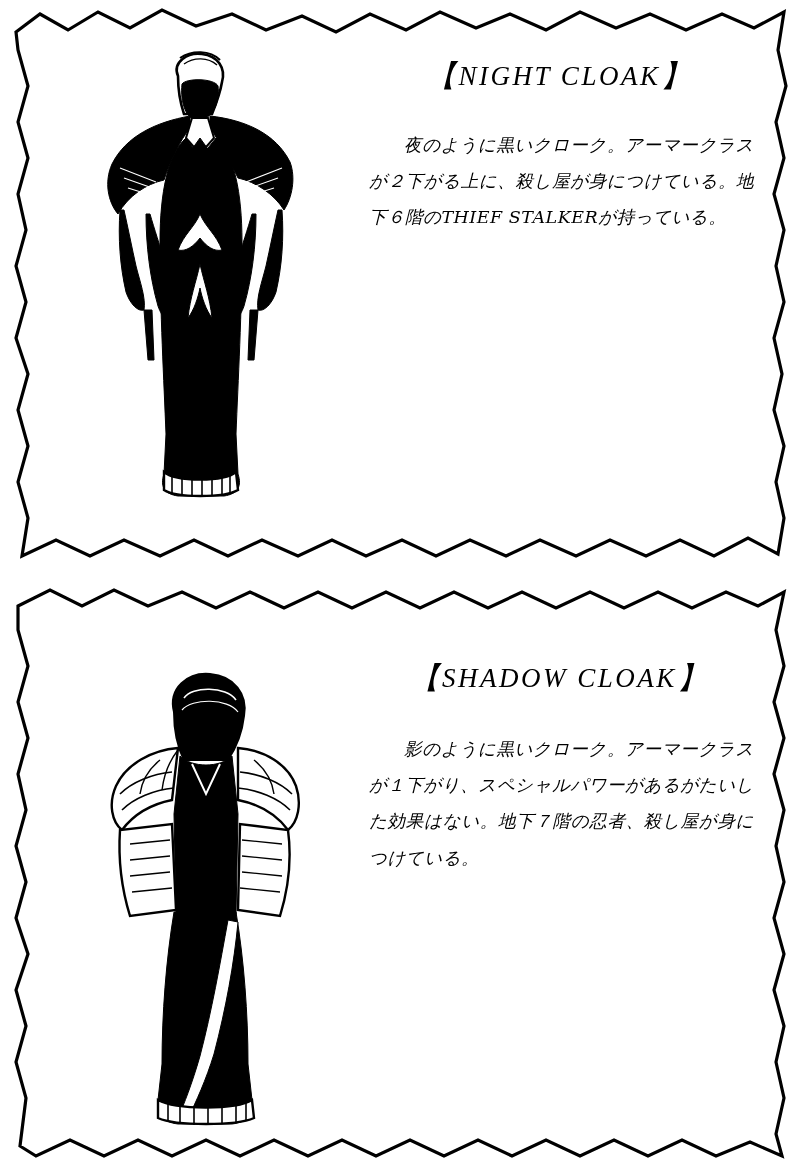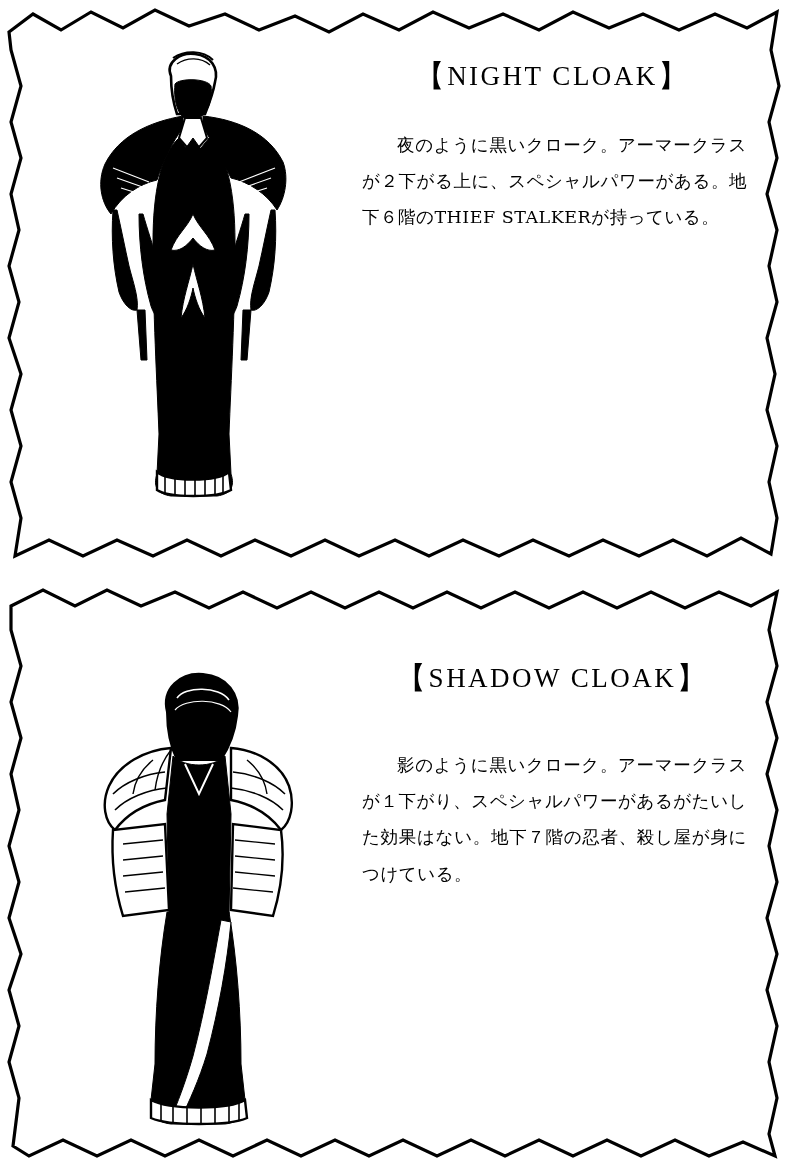--- a/index.html
+++ b/index.html
@@ -17,23 +17,24 @@
   }
 
   .page {
     position: absolute;
     inset: 0;
   }
 
   
   .panel {
     position: absolute;
-    left: 3px;
+    left: 10px;
     width: 780px;
     box-sizing: border-box;
+    font-style: italic;
   }
   #panel-night  { top: 6px;   height: 556px; }
   #panel-shadow { top: 584px; height: 578px; }
 
   .panel-frame {
     position: absolute;
     inset: 0;
     pointer-events: none;
   }
   .panel-frame svg {
@@ -94,21 +95,21 @@
     margin: 0;
     font-family: "DejaVu Serif", "Liberation Serif", serif;
     font-size: 17.5px;
     line-height: 2.07;
     letter-spacing: 0.5px;
     text-align: justify;
     text-indent: 2em;
     white-space: pre-wrap;
   }
   #desc-night  { margin-top: 30px; padding-left: 4px; }
-  #desc-shadow { margin-top: 48px; padding-left: 4px; }
+  #desc-shadow { margin-top: 32px; padding-left: 4px; }
 </style>
 </head>
 <body>
 
 <div class="page">
 
   <section class="panel" id="panel-night">
 
     <div class="panel-frame">
       <svg viewBox="0 0 780 556" preserveAspectRatio="none" aria-hidden="true">
@@ -174,21 +175,21 @@
                 <path d="M170,433 L170,451"></path>
             </g>
           </g>
         </svg>
       </div>
 
       <div class="text-col">
         <h2 class="item-title" id="title-night">
           <span class="title-bracket">【</span><span class="title-text">NIGHT CLOAK</span><span class="title-bracket">】</span>
         </h2>
-        <p class="item-desc" id="desc-night">夜のように黒いクローク。アーマークラスが２下がる上に、スペシャルパワーがある。地下６階のTHIEF STALKERが持っている。</p>
+        <p class="item-desc" id="desc-night">夜のように黒いクローク。アーマークラスが２下がる上に、殺し屋が身につけている。地下６階のTHIEF STALKERが持っている。</p>
       </div>
 
     </div>
   </section>
 
   <section class="panel" id="panel-shadow">
 
     <div class="panel-frame">
       <svg viewBox="0 0 780 578" preserveAspectRatio="none" aria-hidden="true">
         <path d="M8,22 L40,6 L72,22 L104,6 L138,22 L172,8 L206,24 L240,8 L274,24 L308,8 L342,24 L376,8 L410,24 L444,8 L478,24 L512,8 L546,24 L580,8 L614,24 L648,8 L682,24 L716,8 L748,22 L774,8

